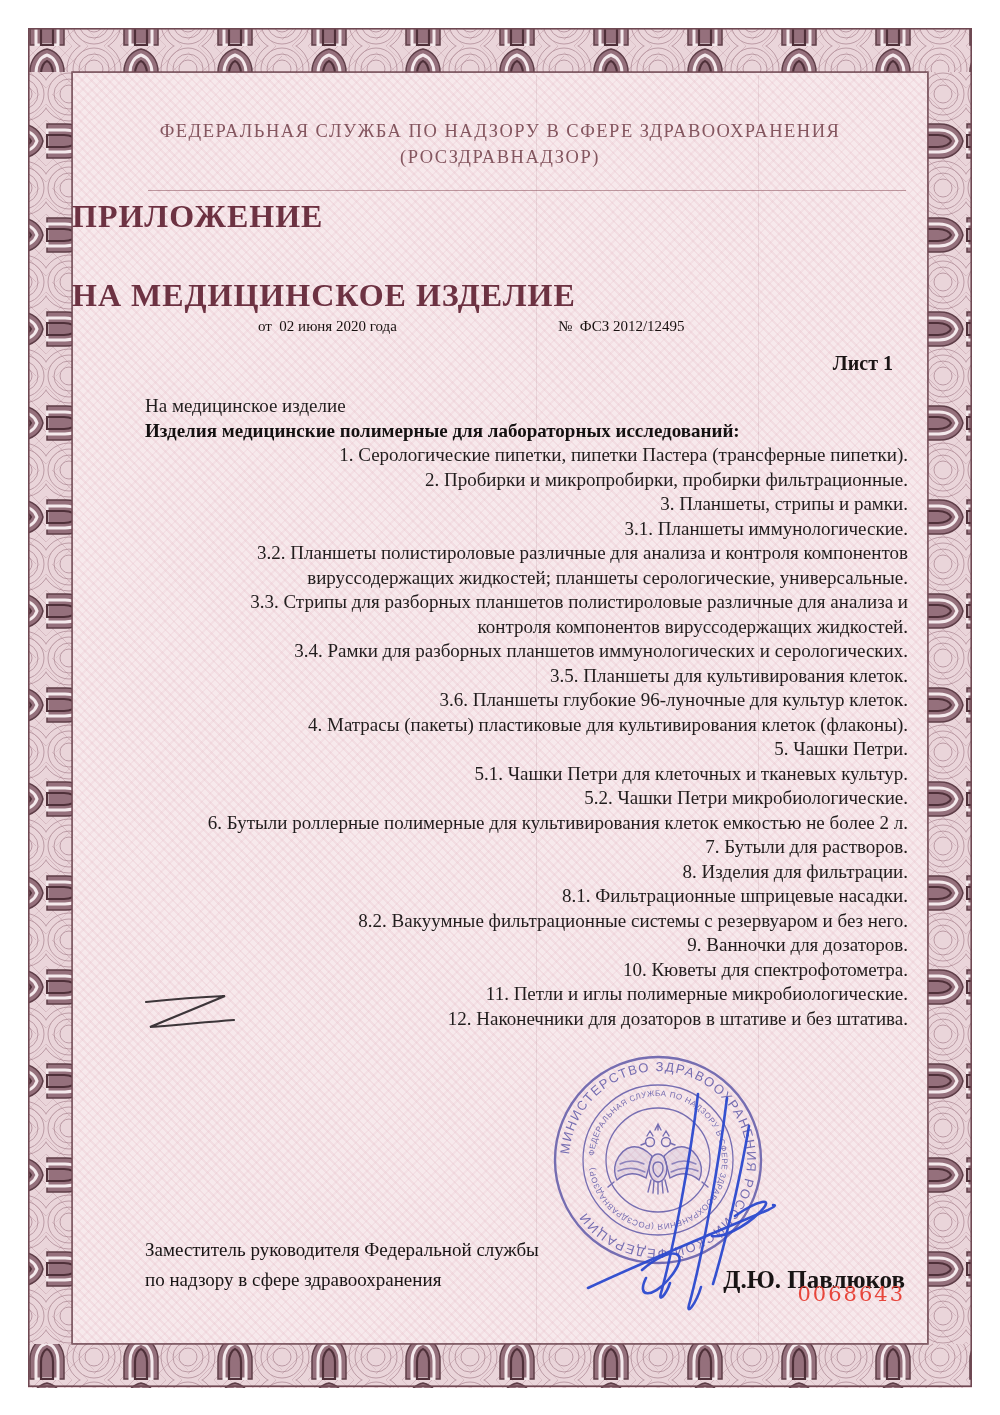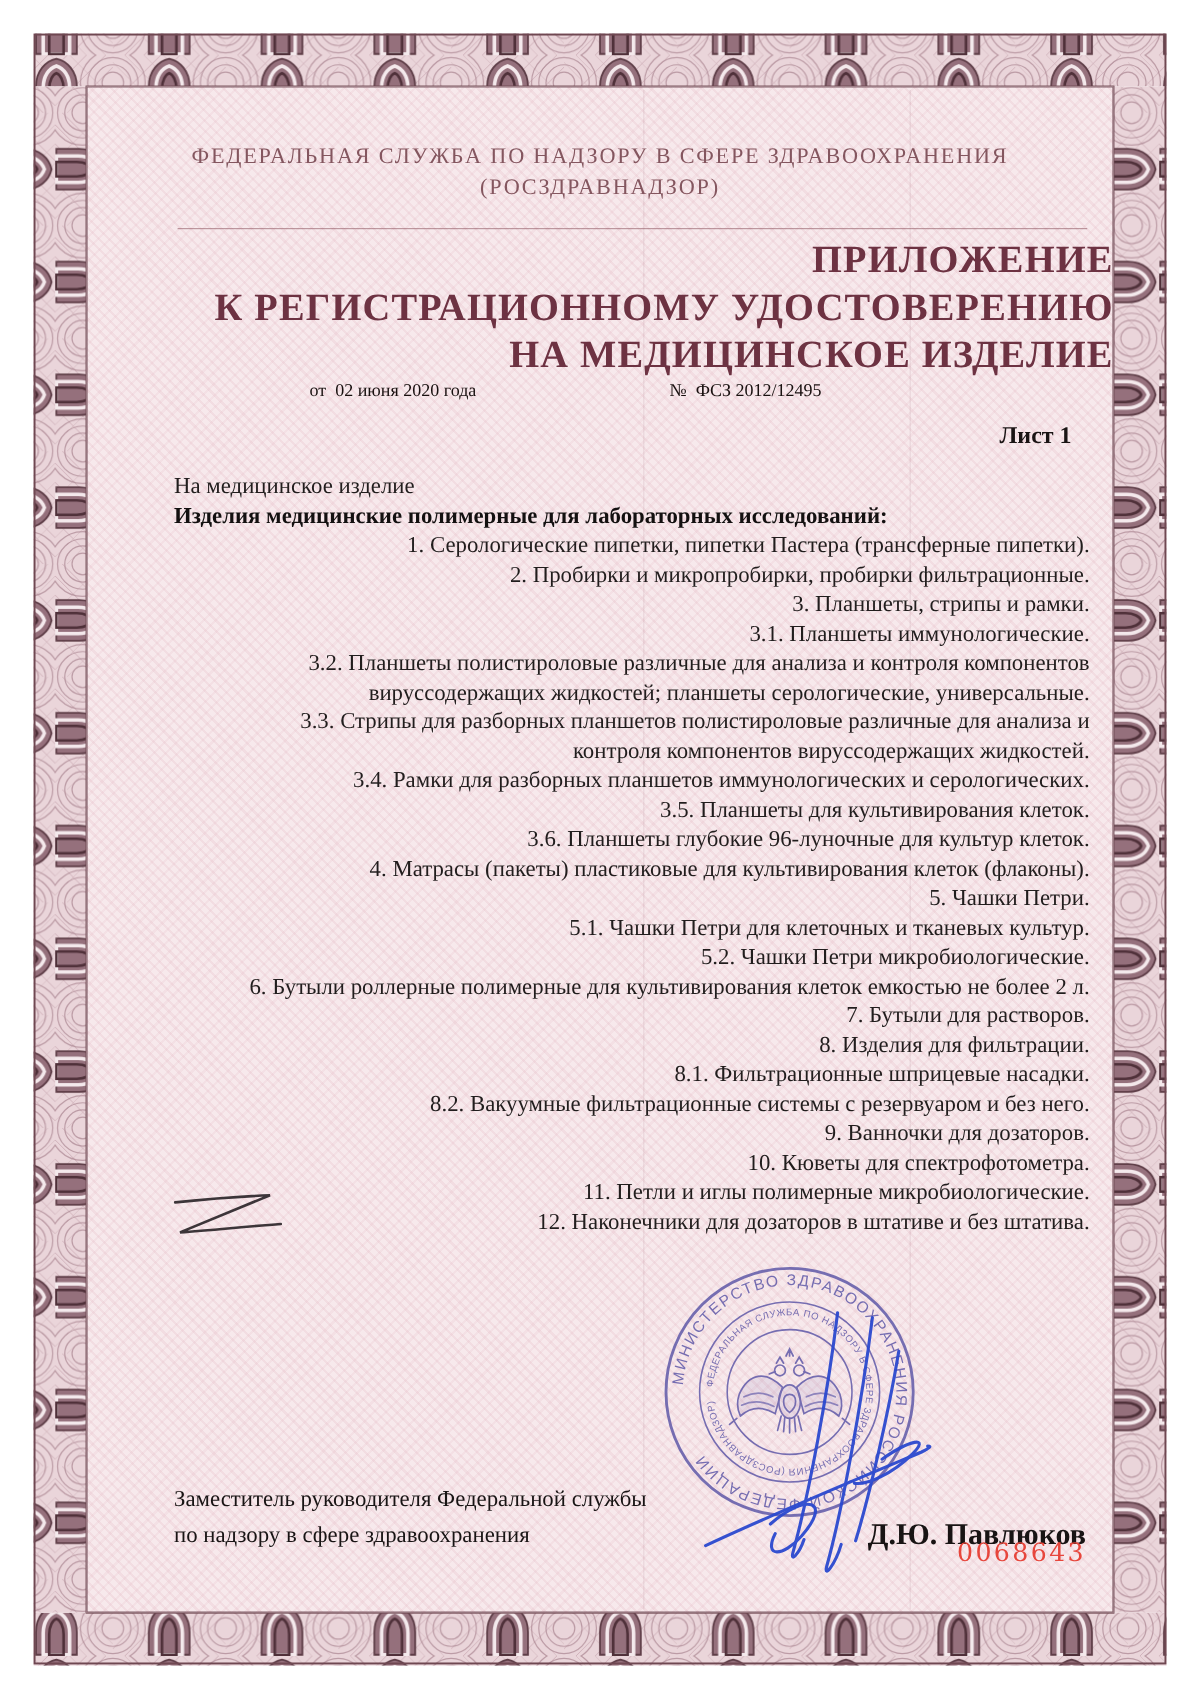--- a/index.html
+++ b/index.html
@@ -21,21 +21,21 @@
       repeating-linear-gradient(-45deg, rgba(226,178,190,.16) 0 2px, transparent 2px 7px);
     box-shadow: inset 0 0 0 1px rgba(111,72,82,.85);
   }
   .fold{position:absolute;top:75px;height:1266px;width:1px;background:#9a6f7a;opacity:.16;}
   .org{
     position:absolute;left:72px;width:856px;text-align:center;
     color:#84565f;font-size:18.5px;letter-spacing:1.5px;font-weight:400;
   }
   .divider{position:absolute;left:148px;top:190px;width:758px;height:1px;background:rgba(141,84,95,.55);}
   .title{
-    position:absolute;left:72px;width:856px;text-align:right;
+    position:absolute;left:72px;width:856px;text-align:left;
     color:#6d3242;font-weight:bold;font-size:32px;letter-spacing:1px;margin:0;line-height:36px;
   }
   .dateline-date,.dateline-num{
     position:absolute;top:318px;font-size:15px;font-weight:normal;color:#18100f;white-space:pre;
   }
   .dateline-date{left:258px;}
   .dateline-num{left:520px;margin-left:38px;}
   .sheet{position:absolute;left:700px;top:352px;width:193px;text-align:right;font-size:20px;font-weight:bold;color:#1a1414;}
   .body-block{
     position:absolute;left:145px;top:394px;width:763px;
@@ -97,21 +97,20 @@
 
   <div class="paper"></div>
   <div class="fold" style="left:536px"></div>
   <div class="fold" style="left:758px"></div>
 
   <div class="org" style="top:121px">ФЕДЕРАЛЬНАЯ СЛУЖБА ПО НАДЗОРУ В СФЕРЕ ЗДРАВООХРАНЕНИЯ</div>
   <div class="org" style="top:147px">(РОСЗДРАВНАДЗОР)</div>
   <div class="divider"></div>
 
   <h1 class="title" style="top:198px">ПРИЛОЖЕНИЕ</h1>
-  <h1 class="title" style="top:238px">К РЕГИСТРАЦИОННОМУ УДОСТОВЕРЕНИЮ</h1>
   <h1 class="title" style="top:277px">НА МЕДИЦИНСКОЕ ИЗДЕЛИЕ</h1>
 
   <div class="dateline-date">от  02 июня 2020 года</div>
   <div class="dateline-num">№  ФСЗ 2012/12495</div>
 
   <div class="sheet">Лист 1</div>
 
   <div class="body-block">
     <div>На медицинское изделие</div>
     <div class="bold-title">Изделия медицинские полимерные для лабораторных исследований:</div>

